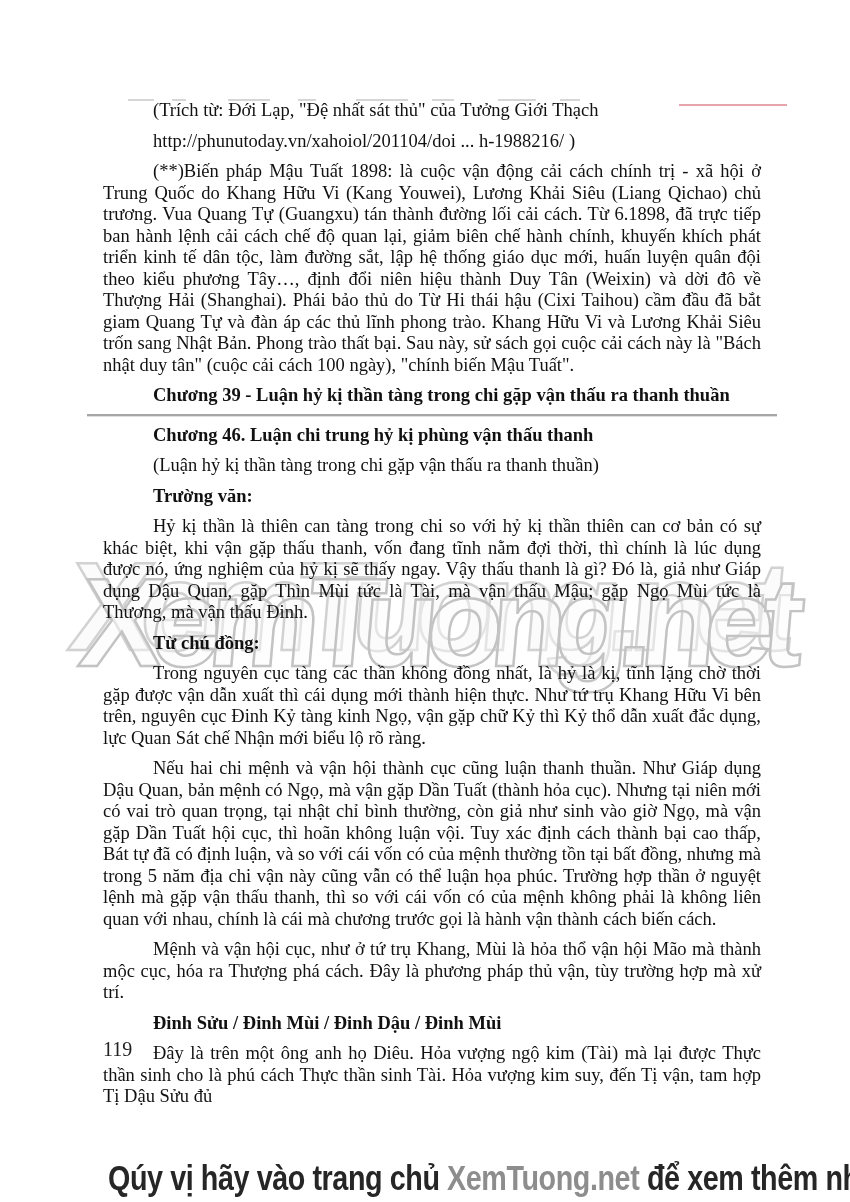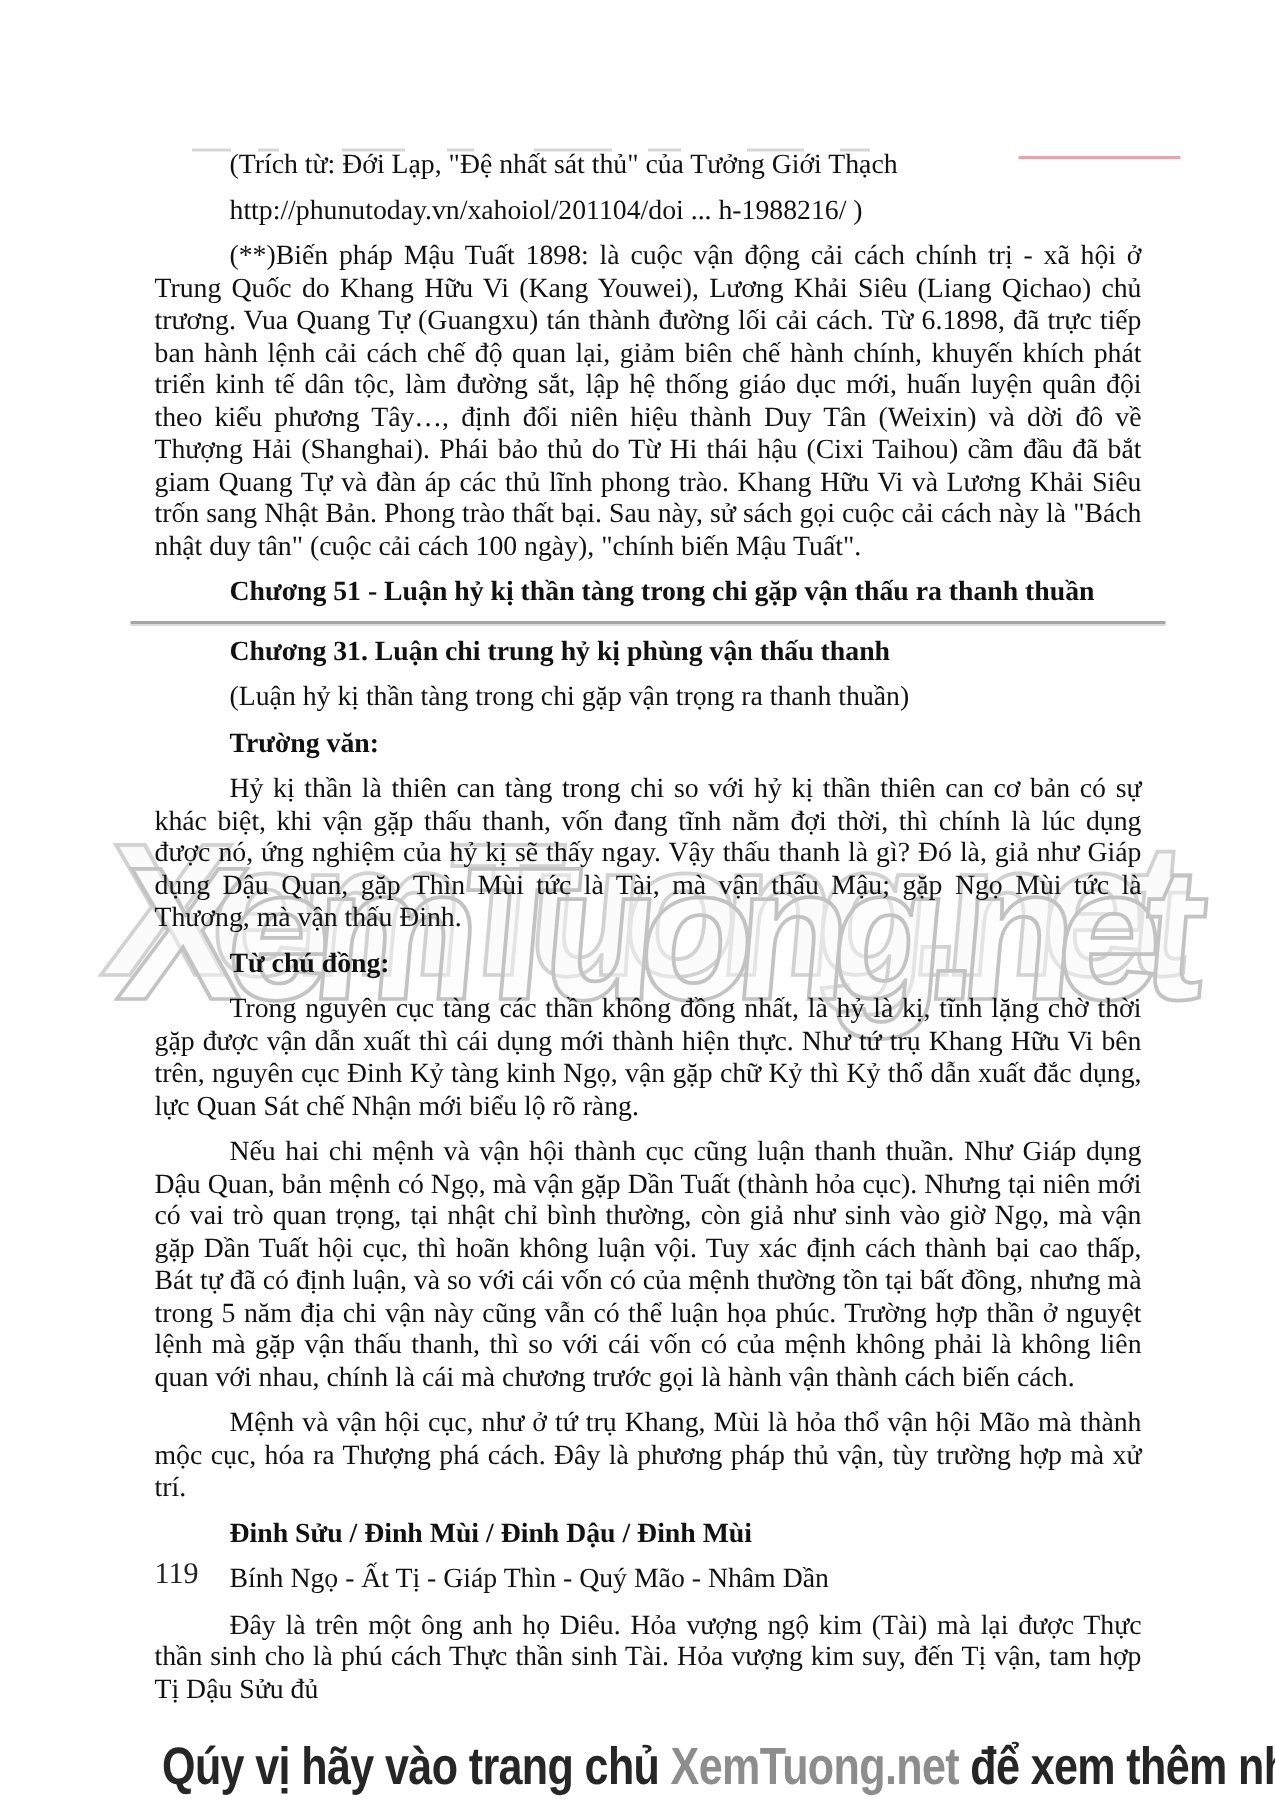--- a/index.html
+++ b/index.html
@@ -61,32 +61,31 @@
     <g transform="skewX(-5)">
       <text x="400" y="112" text-anchor="middle" textLength="724" font-family="Liberation Sans, sans-serif" font-size="126" font-weight="bold" stroke="#d2d2d2" stroke-width="2.5" fill="#f7f7f7" fill-opacity="0.55">XemTuong.net</text>
       <text x="412" y="128" text-anchor="middle" textLength="724" font-family="Liberation Sans, sans-serif" font-size="126" font-weight="bold" stroke="#c3c3c3" stroke-width="2.5" fill="#fafafa" fill-opacity="0.45">XemTuong.net</text>
     </g>
   </svg>
 
   <div class="doc">
     <p>(Trích từ: Đới Lạp, "Đệ nhất sát thủ" của Tưởng Giới Thạch</p>
     <p>http://phunutoday.vn/xahoiol/201104/doi ... h-1988216/ )</p>
     <p class="para">(**)Biến pháp Mậu Tuất 1898: là cuộc vận động cải cách chính trị - xã hội ở Trung Quốc do Khang Hữu Vi (Kang Youwei), Lương Khải Siêu (Liang Qichao) chủ trương. Vua Quang Tự (Guangxu) tán thành đường lối cải cách. Từ 6.1898, đã trực tiếp ban hành lệnh cải cách chế độ quan lại, giảm biên chế hành chính, khuyến khích phát triển kinh tế dân tộc, làm đường sắt, lập hệ thống giáo dục mới, huấn luyện quân đội theo kiểu phương Tây…, định đổi niên hiệu thành Duy Tân (Weixin) và dời đô về Thượng Hải (Shanghai). Phái bảo thủ do Từ Hi thái hậu (Cixi Taihou) cầm đầu đã bắt giam Quang Tự và đàn áp các thủ lĩnh phong trào. Khang Hữu Vi và Lương Khải Siêu trốn sang Nhật Bản. Phong trào thất bại. Sau này, sử sách gọi cuộc cải cách này là "Bách nhật duy tân" (cuộc cải cách 100 ngày), "chính biến Mậu Tuất".</p>
-    <p class="bold">Chương 51 - Luận hỷ kị thần tàng trong chi gặp vận thấu ra thanh thuần</p>
+    <p class="bold">Chương 39 - Luận hỷ kị thần tàng trong chi gặp vận thấu ra thanh thuần</p>
     <div class="divider"></div>
-    <p class="bold">Chương 31. Luận chi trung hỷ kị phùng vận thấu thanh</p>
-    <p>(Luận hỷ kị thần tàng trong chi gặp vận trọng ra thanh thuần)</p>
+    <p class="bold">Chương 46. Luận chi trung hỷ kị phùng vận thấu thanh</p>
+    <p>(Luận hỷ kị thần tàng trong chi gặp vận thấu ra thanh thuần)</p>
     <p class="bold">Trường văn:</p>
     <p class="para">Hỷ kị thần là thiên can tàng trong chi so với hỷ kị thần thiên can cơ bản có sự khác biệt, khi vận gặp thấu thanh, vốn đang tĩnh nằm đợi thời, thì chính là lúc dụng được nó, ứng nghiệm của hỷ kị sẽ thấy ngay. Vậy thấu thanh là gì? Đó là, giả như Giáp dụng Dậu Quan, gặp Thìn Mùi tức là Tài, mà vận thấu Mậu; gặp Ngọ Mùi tức là Thương, mà vận thấu Đinh.</p>
     <p class="bold">Từ chú đồng:</p>
     <p class="para">Trong nguyên cục tàng các thần không đồng nhất, là hỷ là kị, tĩnh lặng chờ thời gặp được vận dẫn xuất thì cái dụng mới thành hiện thực. Như tứ trụ Khang Hữu Vi bên trên, nguyên cục Đinh Kỷ tàng kinh Ngọ, vận gặp chữ Kỷ thì Kỷ thổ dẫn xuất đắc dụng, lực Quan Sát chế Nhận mới biểu lộ rõ ràng.</p>
     <p class="para">Nếu hai chi mệnh và vận hội thành cục cũng luận thanh thuần. Như Giáp dụng Dậu Quan, bản mệnh có Ngọ, mà vận gặp Dần Tuất (thành hỏa cục). Nhưng tại niên mới có vai trò quan trọng, tại nhật chỉ bình thường, còn giả như sinh vào giờ Ngọ, mà vận gặp Dần Tuất hội cục, thì hoãn không luận vội. Tuy xác định cách thành bại cao thấp, Bát tự đã có định luận, và so với cái vốn có của mệnh thường tồn tại bất đồng, nhưng mà trong 5 năm địa chi vận này cũng vẫn có thể luận họa phúc. Trường hợp thần ở nguyệt lệnh mà gặp vận thấu thanh, thì so với cái vốn có của mệnh không phải là không liên quan với nhau, chính là cái mà chương trước gọi là hành vận thành cách biến cách.</p>
     <p class="para">Mệnh và vận hội cục, như ở tứ trụ Khang, Mùi là hỏa thổ vận hội Mão mà thành mộc cục, hóa ra Thượng phá cách. Đây là phương pháp thủ vận, tùy trường hợp mà xử trí.</p>
     <p class="bold">Đinh Sửu / Đinh Mùi / Đinh Dậu / Đinh Mùi</p>
-    <p>Bính Ngọ - Ất Tị - Giáp Thìn - Quý Mão - Nhâm Dần</p>
     <p class="para">Đây là trên một ông anh họ Diêu. Hỏa vượng ngộ kim (Tài) mà lại được Thực thần sinh cho là phú cách Thực thần sinh Tài. Hỏa vượng kim suy, đến Tị vận, tam hợp Tị Dậu Sửu đủ</p>
   </div>
 
   <div class="pageno">119</div>
 
   <div class="footer">
     <span class="squeeze"><span>Qúy vị hãy vào trang chủ </span><span class="brand">XemTuong.net</span><span> để xem thêm nhiều mục hay khác</span></span>
   </div>
 
 </div>

